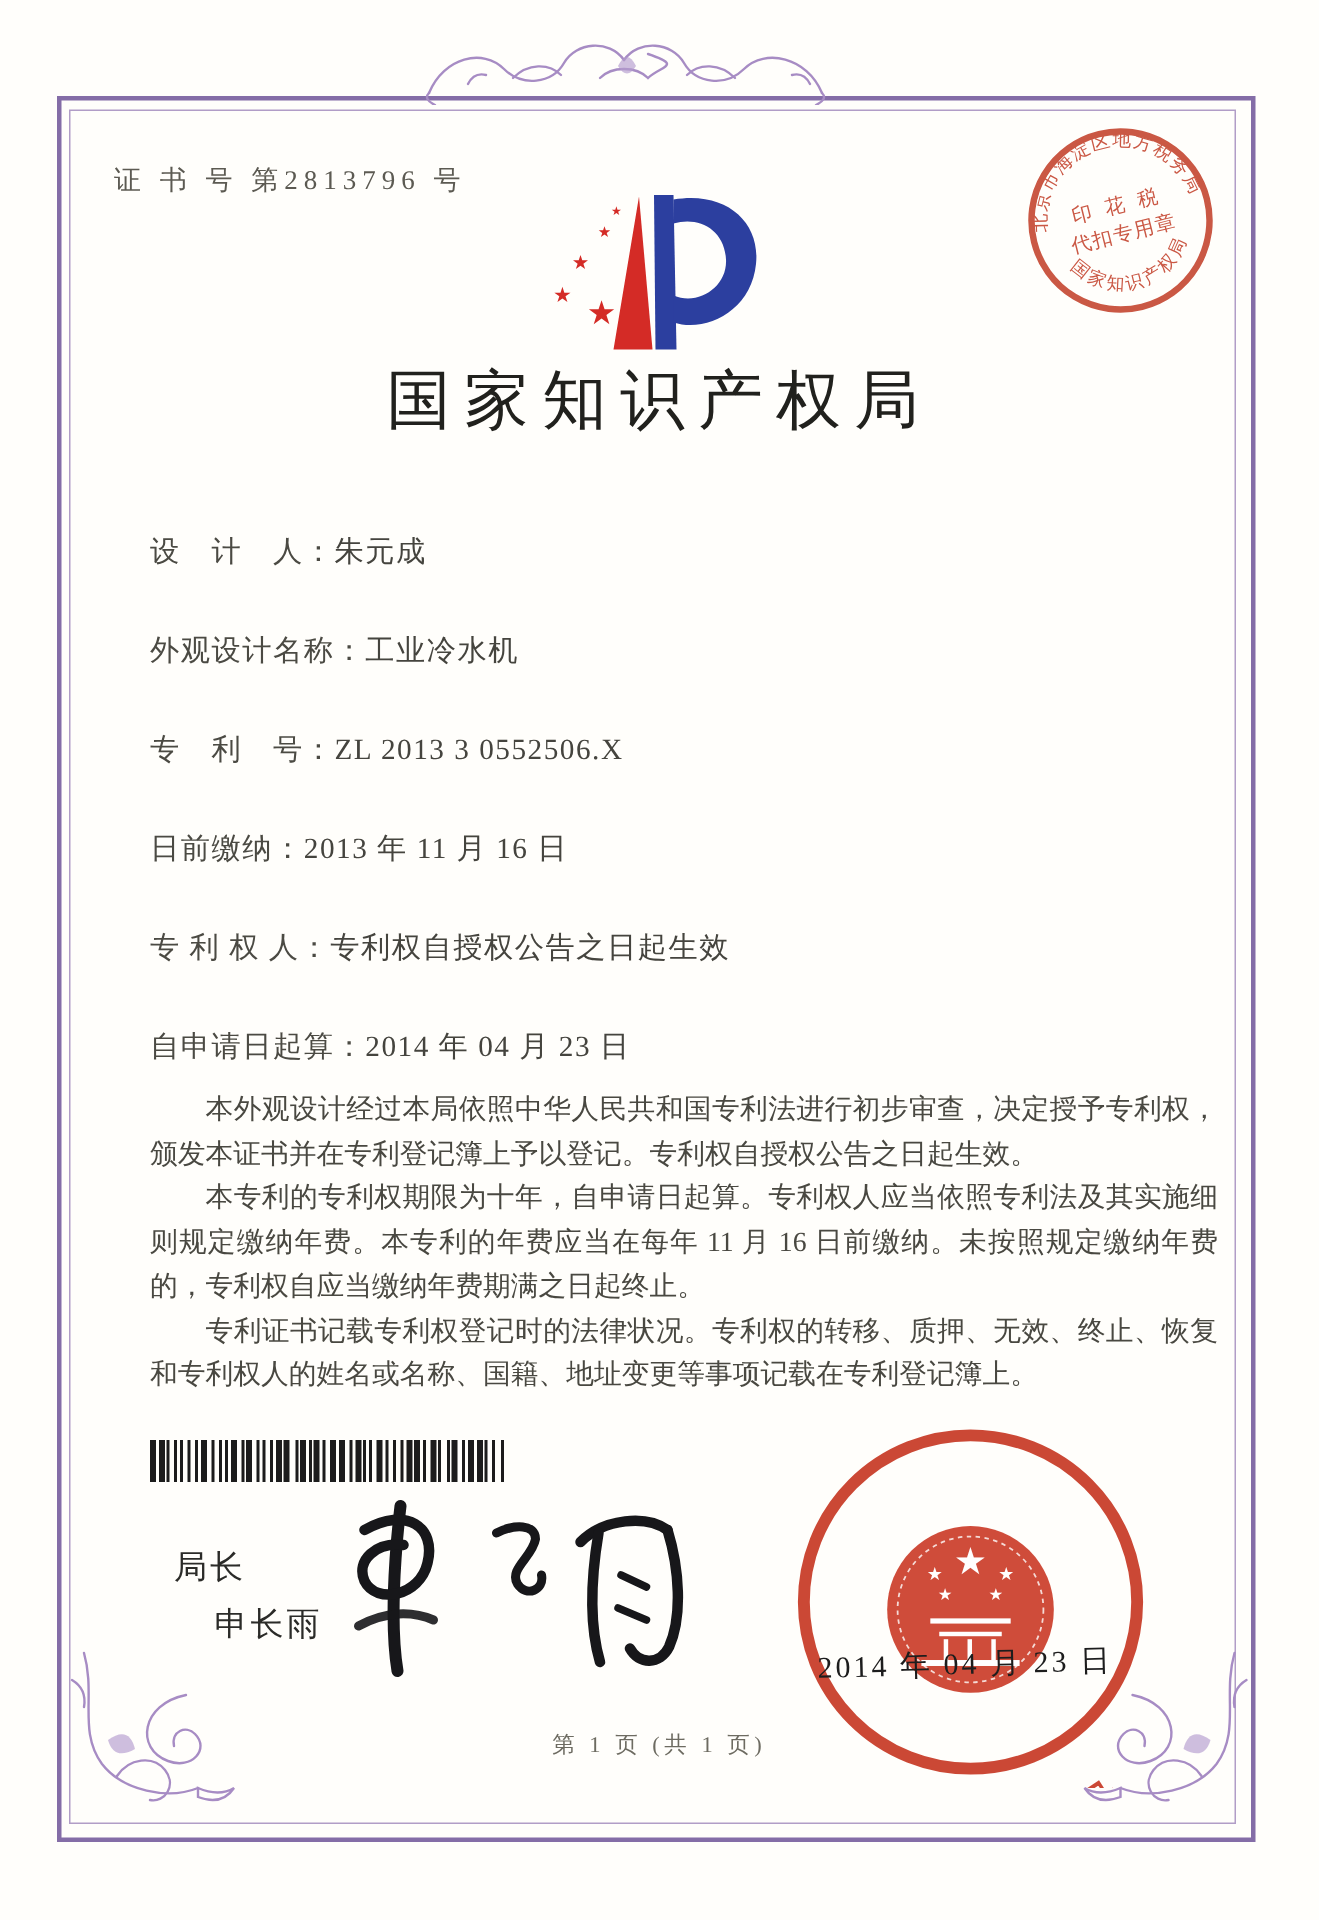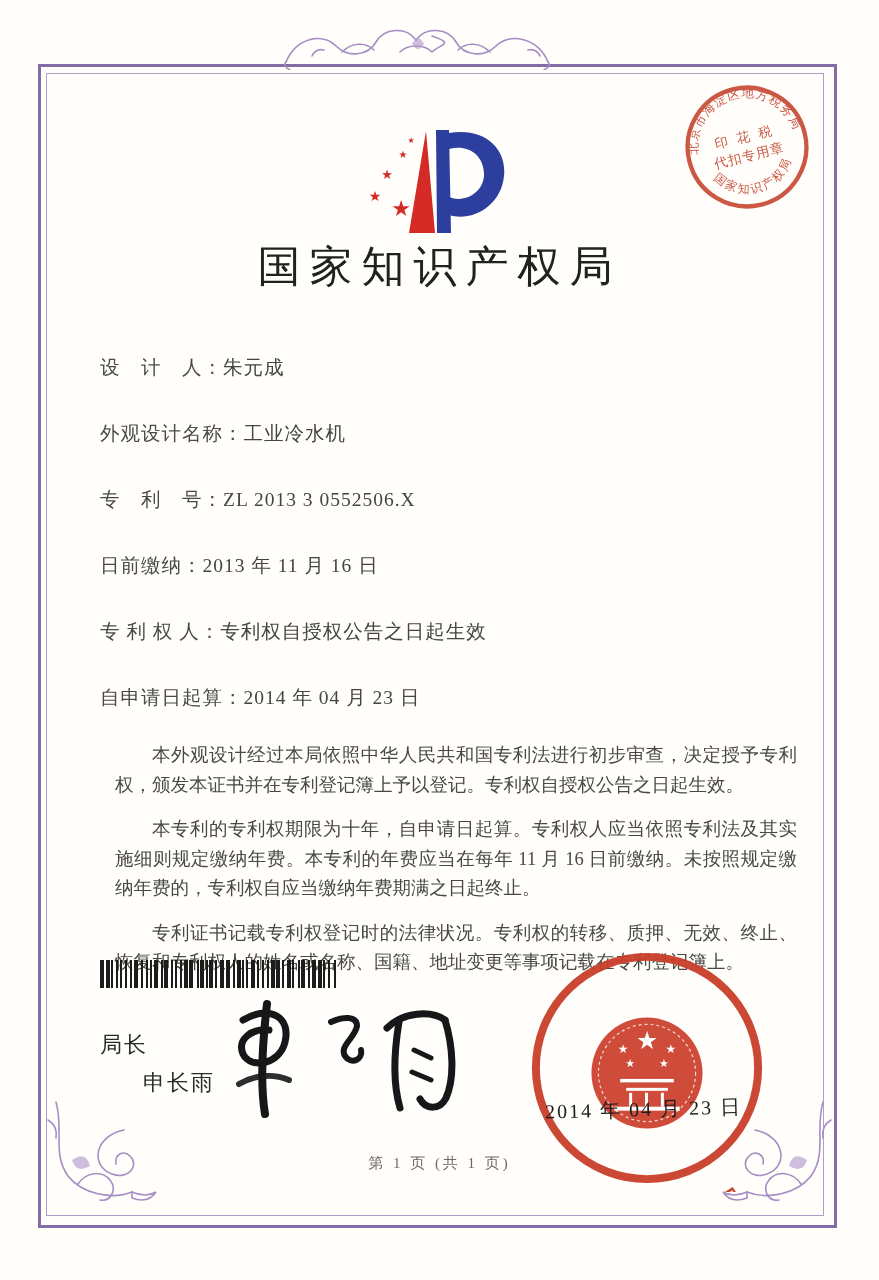--- a/index.html
+++ b/index.html
@@ -23,27 +23,27 @@
   .title{position:absolute; left:0; top:238px; width:100%; text-align:center;
     font-size:43px; letter-spacing:9px; color:#21211d; font-weight:500;}
   
   .fields{position:absolute; left:100px; top:354px; width:700px;}
   .field-row{height:66px; font-size:19.5px; letter-spacing:1px; color:#4b4a43; white-space:nowrap;}
   .field-row .lab{color:#4b4a43;}
   .field-row .val{color:#45443e;}
   
   .paragraphs{position:absolute; left:100px; top:726px; width:712px;
     font-size:18.5px; line-height:29.5px; text-align:justify; color:#494841;}
-  .paragraphs p{margin:15px; text-indent:2em;}
+  .paragraphs p{margin:0; text-indent:2em;}
   
   .barcode{position:absolute; left:100px; top:960px; width:296px; height:28px;
     overflow:hidden; white-space:nowrap; font-size:0;}
   .barcode i{display:inline-block; height:28px; background:#1c1c1c; vertical-align:top;}
   
-  .signoff-role{position:absolute; left:100px; top:1030px; font-size:22px; color:#2b2b28;
+  .signoff-role{position:absolute; left:116px; top:1030px; font-size:22px; color:#2b2b28;
     font-family:"Liberation Sans","DejaVu Sans",sans-serif; letter-spacing:2px;text-align:center;}
   .signoff-name{position:absolute; left:100px; top:1068px; font-size:22px; color:#2b2b28;
     font-family:"Liberation Sans","DejaVu Sans",sans-serif; letter-spacing:2px;margin-left:43px;}
   .signature{position:absolute; left:205px; top:996px; width:268px; height:128px;}
   .signature path{fill:none; stroke:#17171a; stroke-linecap:round; stroke-linejoin:round;}
   
   .tax-stamp{position:absolute; left:680px; top:80px; width:134px; height:134px;
     transform:rotate(-14deg); opacity:.92;}
   .office-seal{position:absolute; left:523px; top:944px; width:248px; height:248px; opacity:.95;}
   .seal-date{position:absolute; left:545px; top:1096px; font-size:20px; letter-spacing:2px;
@@ -82,20 +82,21 @@
 
   <svg class="flourish" style="left:716px; top:1100px; transform:scale(-1,1);" width="135" height="125" viewBox="0 0 135 125">
     <path d="M28,2 C36,30 24,54 40,76 C54,94 84,100 104,92"></path>
     <path d="M96,30 C66,36 62,66 84,74 C100,80 112,66 102,56 C96,50 86,54 88,64"></path>
     <path d="M50,84 C58,72 74,70 82,80 C90,90 82,102 72,100"></path>
     <path class="fill" d="M44,60 q14,-10 18,6 q-14,8 -18,-6 Z"></path>
     <path d="M104,92 q14,6 24,0 q-8,12 -24,6 Z"></path>
     <path d="M20,20 q10,6 8,18"></path>
   </svg>
 
+  <div class="cert-no">证 书 号 第2813796 号</div>
 
   <svg class="tax-stamp" viewBox="0 0 140 140">
     <circle cx="70" cy="70" r="62" fill="none" stroke="#c64a35" stroke-width="4.5"></circle>
     <defs>
       <path id="taxTop" d="M 18,70 A 52,52 0 0 1 122,70"></path>
       <path id="taxBottom" d="M 22,70 A 48,48 0 0 0 118,70"></path>
     </defs>
     <text font-size="13" fill="#c64a35" letter-spacing="1">
       <textPath href="#taxTop" startOffset="50%" text-anchor="middle">北京市海淀区地方税务局</textPath>
     </text>

